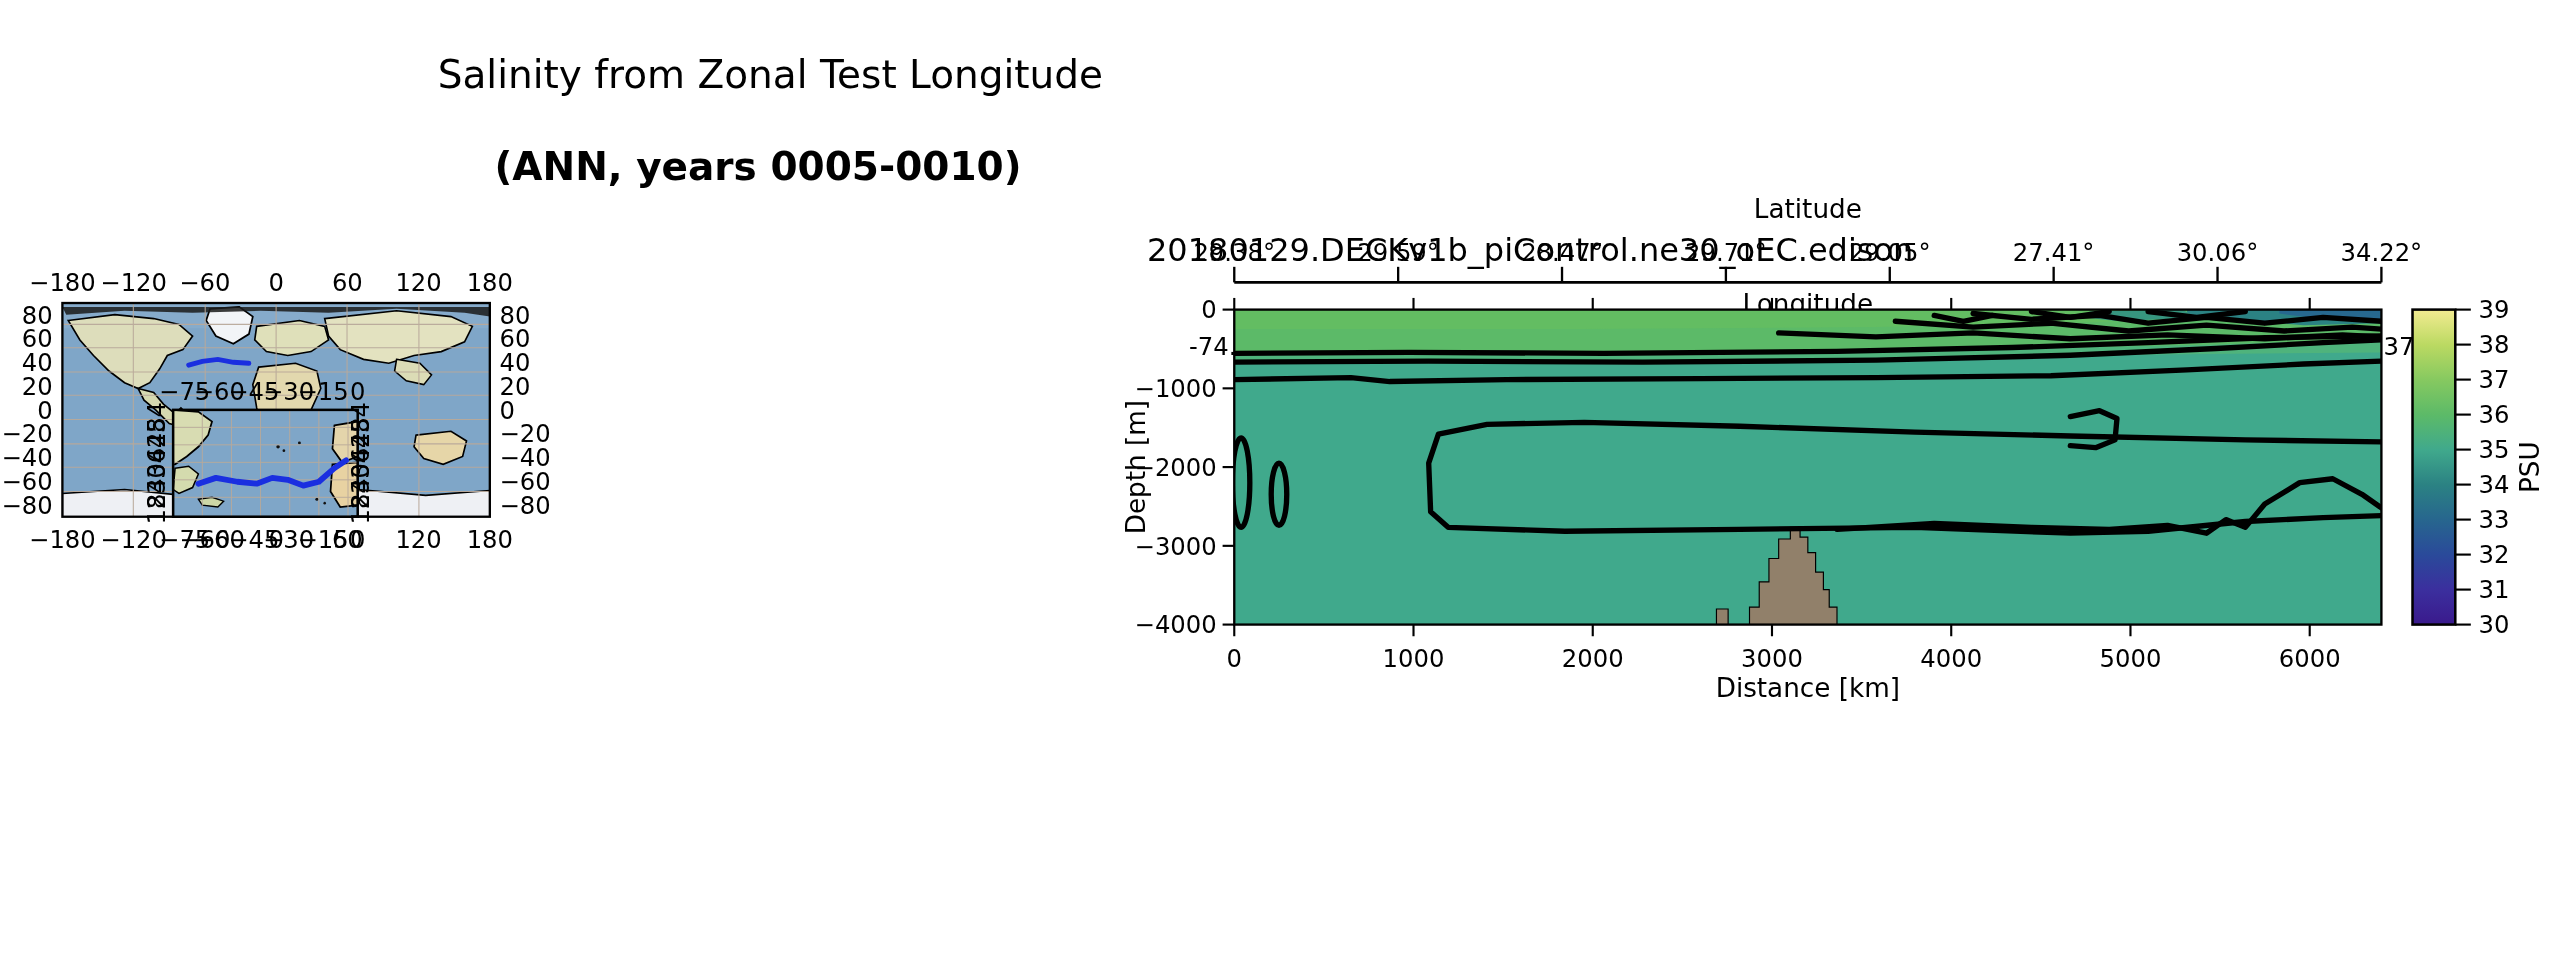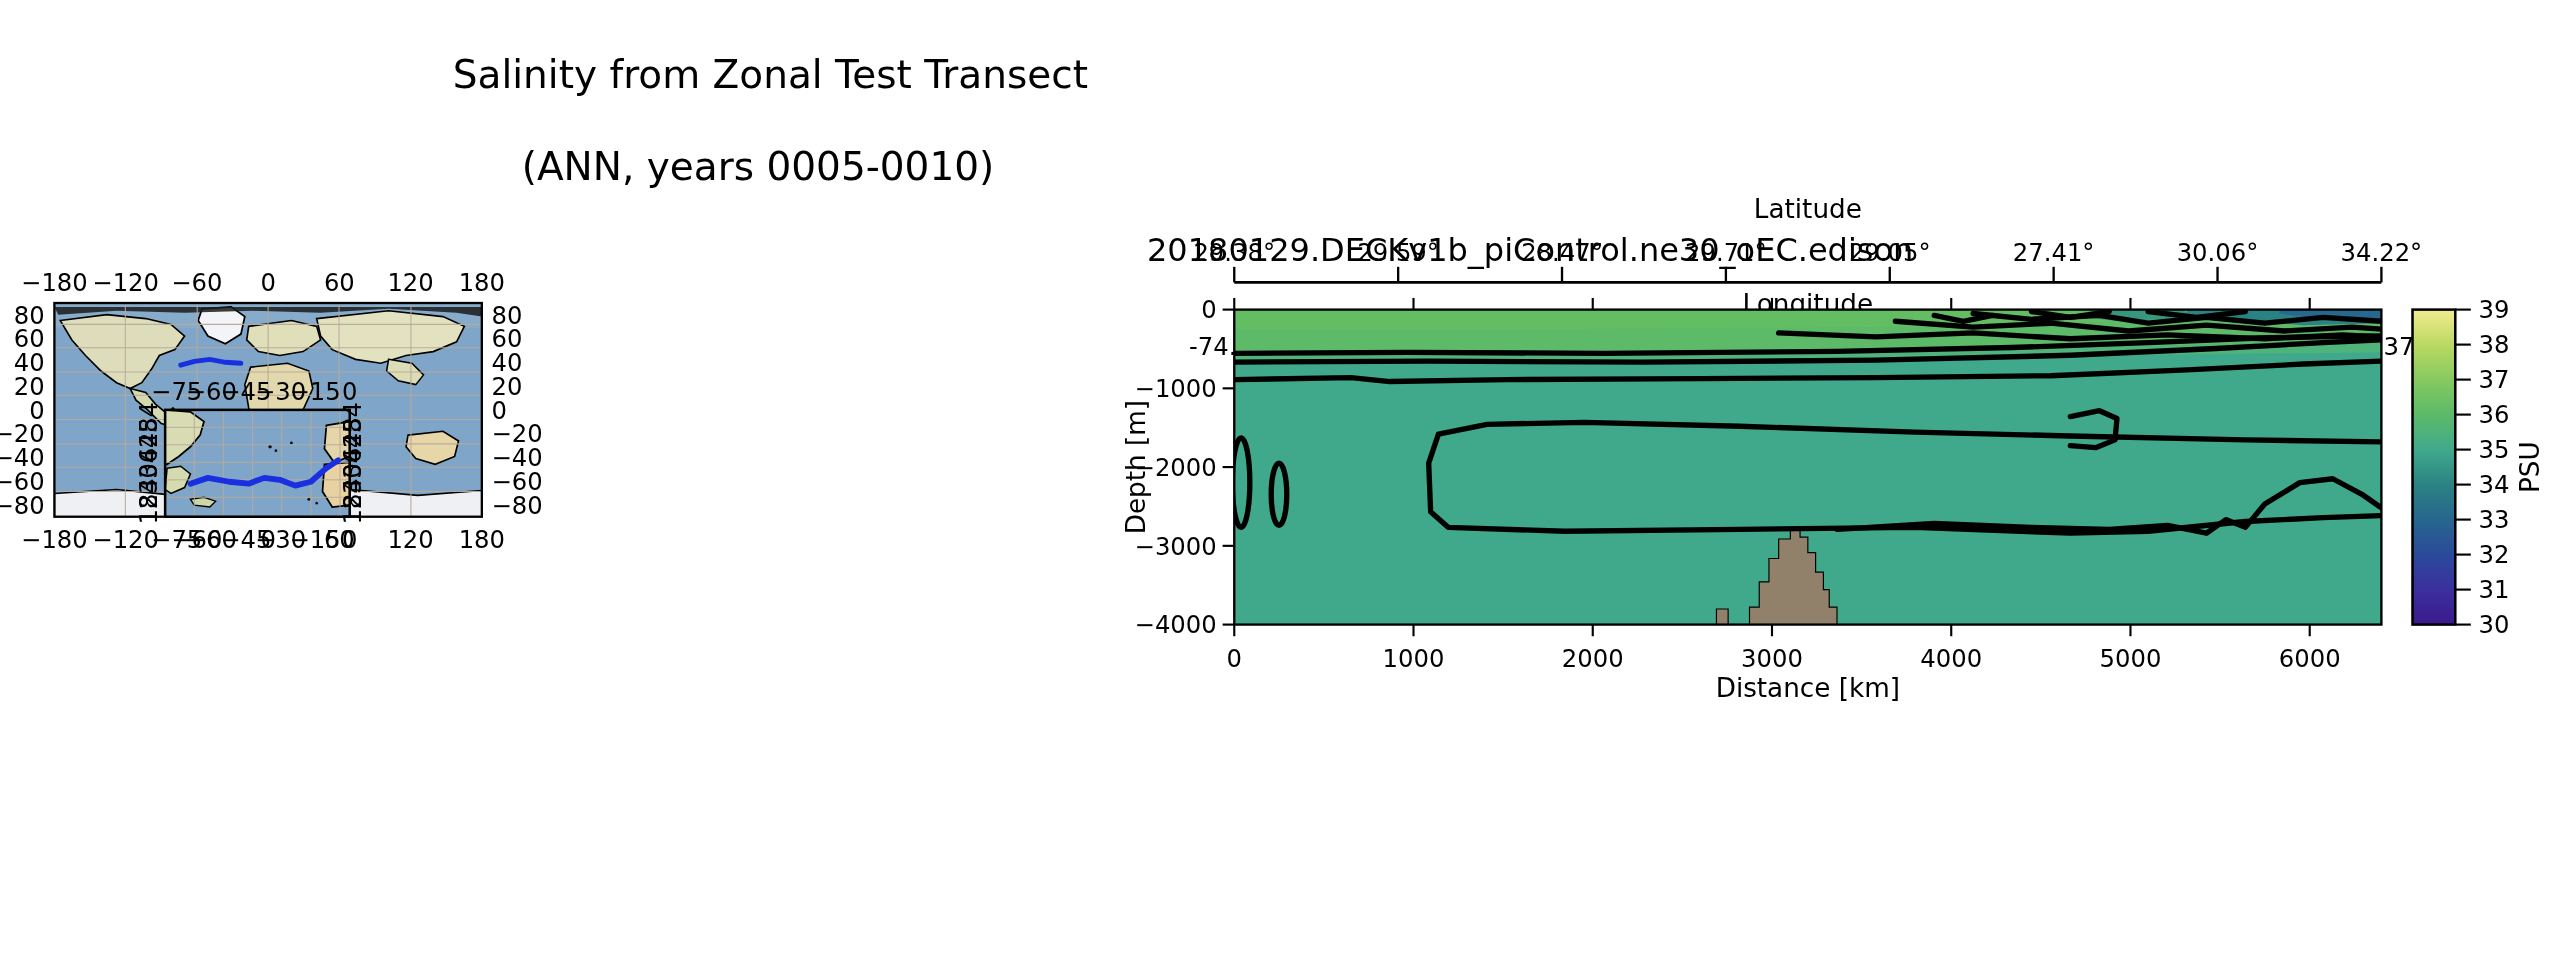--- a/index.html
+++ b/index.html
@@ -20,50 +20,50 @@
   #figure-title {
     position: absolute;
     left: 0;
     top: 5.8px;
     width: 1516px;
     text-align: center;
     font-size: 39px;
     line-height: 1.18;
     white-space: pre;
   }
-  #figure-title .line2 { display: block; }
+  #figure-title .line2 { display: block; font-weight: bold; }
 
   #dataset-title {
     position: absolute;
     left: 1147px;
     top: 231px;
     width: 1283px;
     font-size: 32px;
   }
   .axis-title { font-size: 27px; fill: #000; }
 
   svg { display: block; overflow: visible; }
   svg text { font-family: "DejaVu Sans", sans-serif; }
 
   #map-panel {
     position: absolute;
-    left: 0px;
+    left: 8px;
     top: 262px;
   }
   #transect-panel {
     position: absolute;
     left: 1098px;
     top: 191px;
   }
 </style>
 </head>
 <body>
 
 <div id="figure-title">
-  <span>Salinity from Zonal Test Transect</span>
+  <span>Salinity from Zonal Test Longitude</span>
   <span class="line2">(ANN, years 0005-0010)</span>
 </div>
 
 <div id="dataset-title">20180129.DECKv1b_piControl.ne30_oEC.edison</div>
 
 <div id="map-panel">
 <svg width="544" height="321" viewBox="0 0 560 330">
   <defs>
     <clipPath id="mapclip">
           <rect x="56" y="42" width="440" height="220"></rect>

